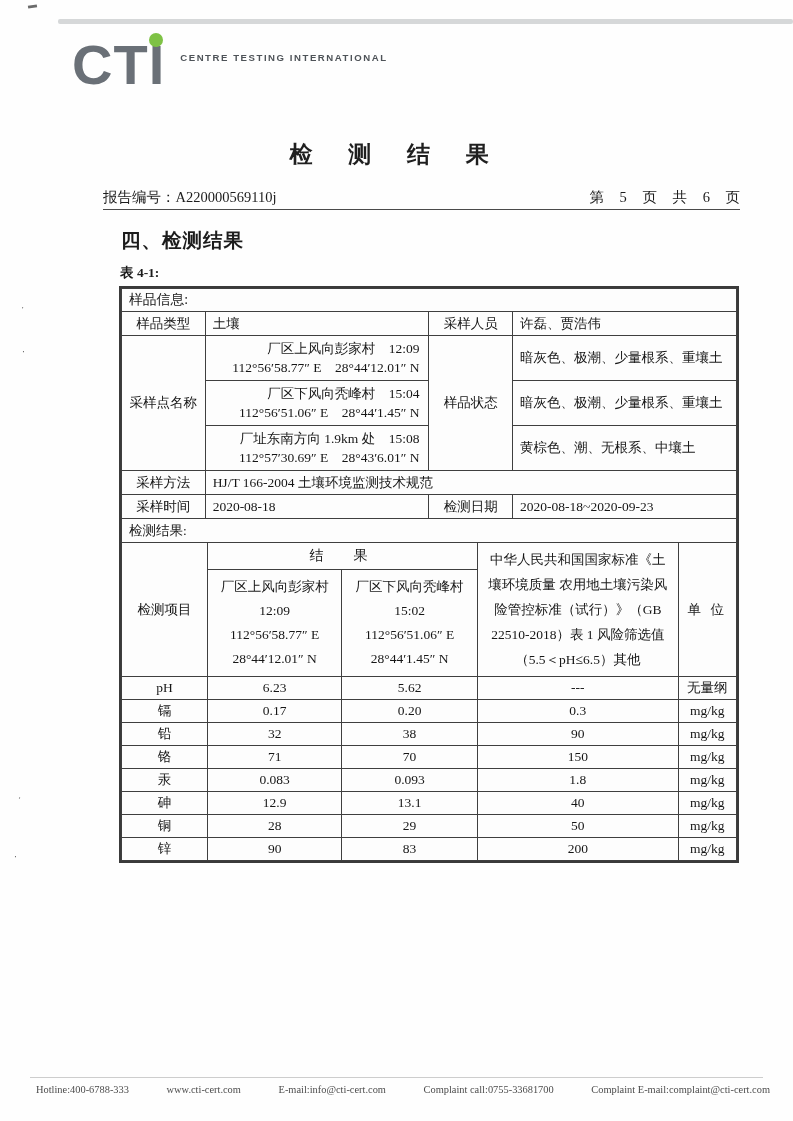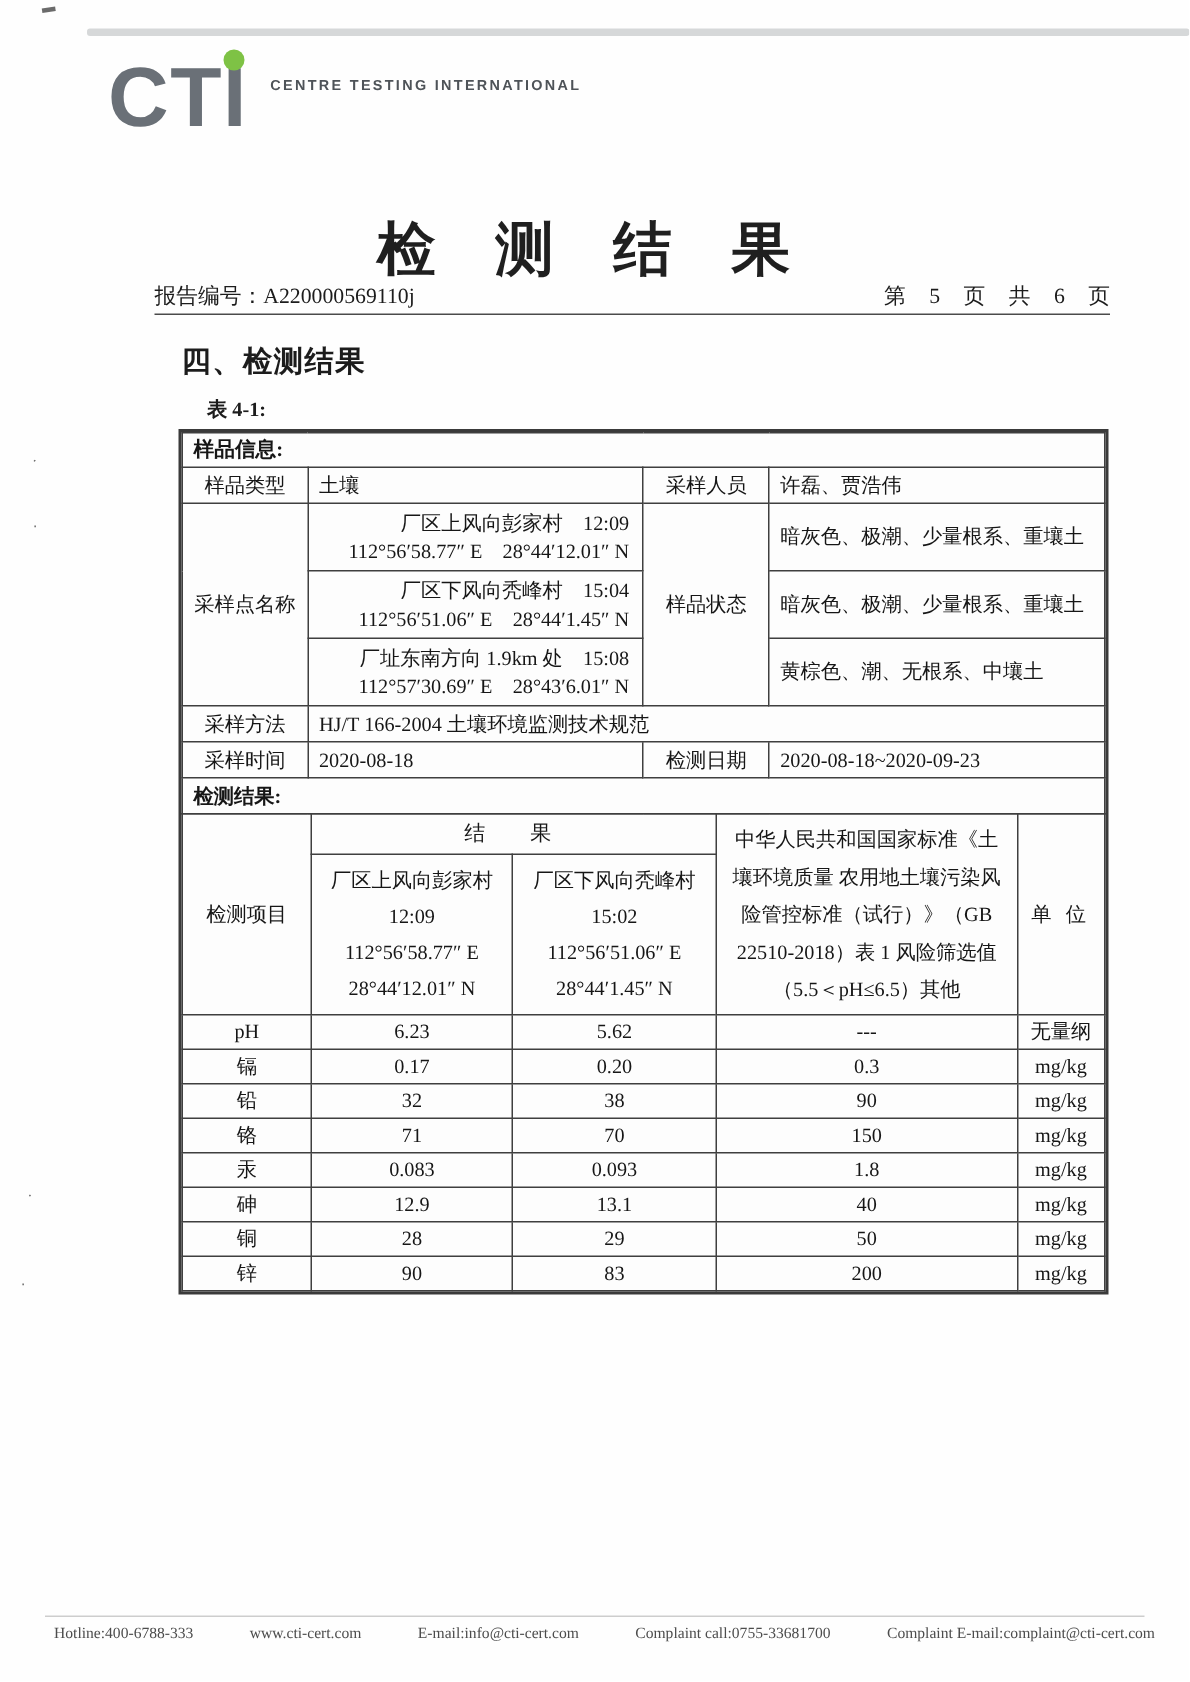--- a/index.html
+++ b/index.html
@@ -37,43 +37,43 @@
     font-size:31px; line-height:1.1; color:#80868c; letter-spacing:6px; font-weight:600;
   }
   .logo-en {
     font-family:"Liberation Sans","DejaVu Sans",sans-serif;
     font-size:9.6px; color:#4e5358; letter-spacing:1.55px; font-weight:bold; margin-top:3px;
   }
 
   
   .doc-title {
     position:absolute; top:139px; left:0; width:100%; text-align:center;
-    font-size:39px; font-weight:600; letter-spacing:15px; color:#1f1f1f;
+    font-size:23px; font-weight:600; letter-spacing:15px; color:#1f1f1f;
   }
   .report-line {
     position:absolute; top:188px; left:103px; width:637px;
     display:flex; justify-content:space-between; font-size:14.5px;
   }
   .page-indicator { word-spacing:12px; }
   .header-rule { position:absolute; top:209px; left:103px; width:637px;
     border-top:1.6px solid #4a4a4a; }
 
   
   .section-heading { position:absolute; top:227px; left:121px;
     font-size:19.5px; font-weight:bold; letter-spacing:1px; }
-  .table-label { position:absolute; top:264px; left:138px;
+  .table-label { position:absolute; top:264px; left:120px;
     font-size:13.5px; font-weight:bold; }
 
   
   .doc-table { position:absolute; top:286px; left:119px; width:620px;
     border:2px solid #3a3a3a; background:#fdfdfd; }
   table { border-collapse:collapse; width:100%; font-size:13.5px; table-layout:fixed; }
   td { border:1px solid #3f3f3f; padding:2px 7px; vertical-align:middle; color:#161616; }
   .tbl-results { margin-top:-1px; }
-  .bold { font-weight:bold; }
+  .bold { font-weight:normal; }
   .left { text-align:left; }
   .center { text-align:center; }
   .sec-row td { height:22px; font-size:13.8px; }
   .h24 td { height:24px; }
   .point-cell { line-height:19px; padding:3px 9px;text-align:right; }
   .point-cell div { white-space:nowrap; }
   .status-cell { height:41px; }
   .res-top td { height:26px;margin-top:39px; }
   .result-span { letter-spacing:8px; font-size:14px; }
   .res-sub { line-height:24px; padding:2px 4px; height:96px; }

